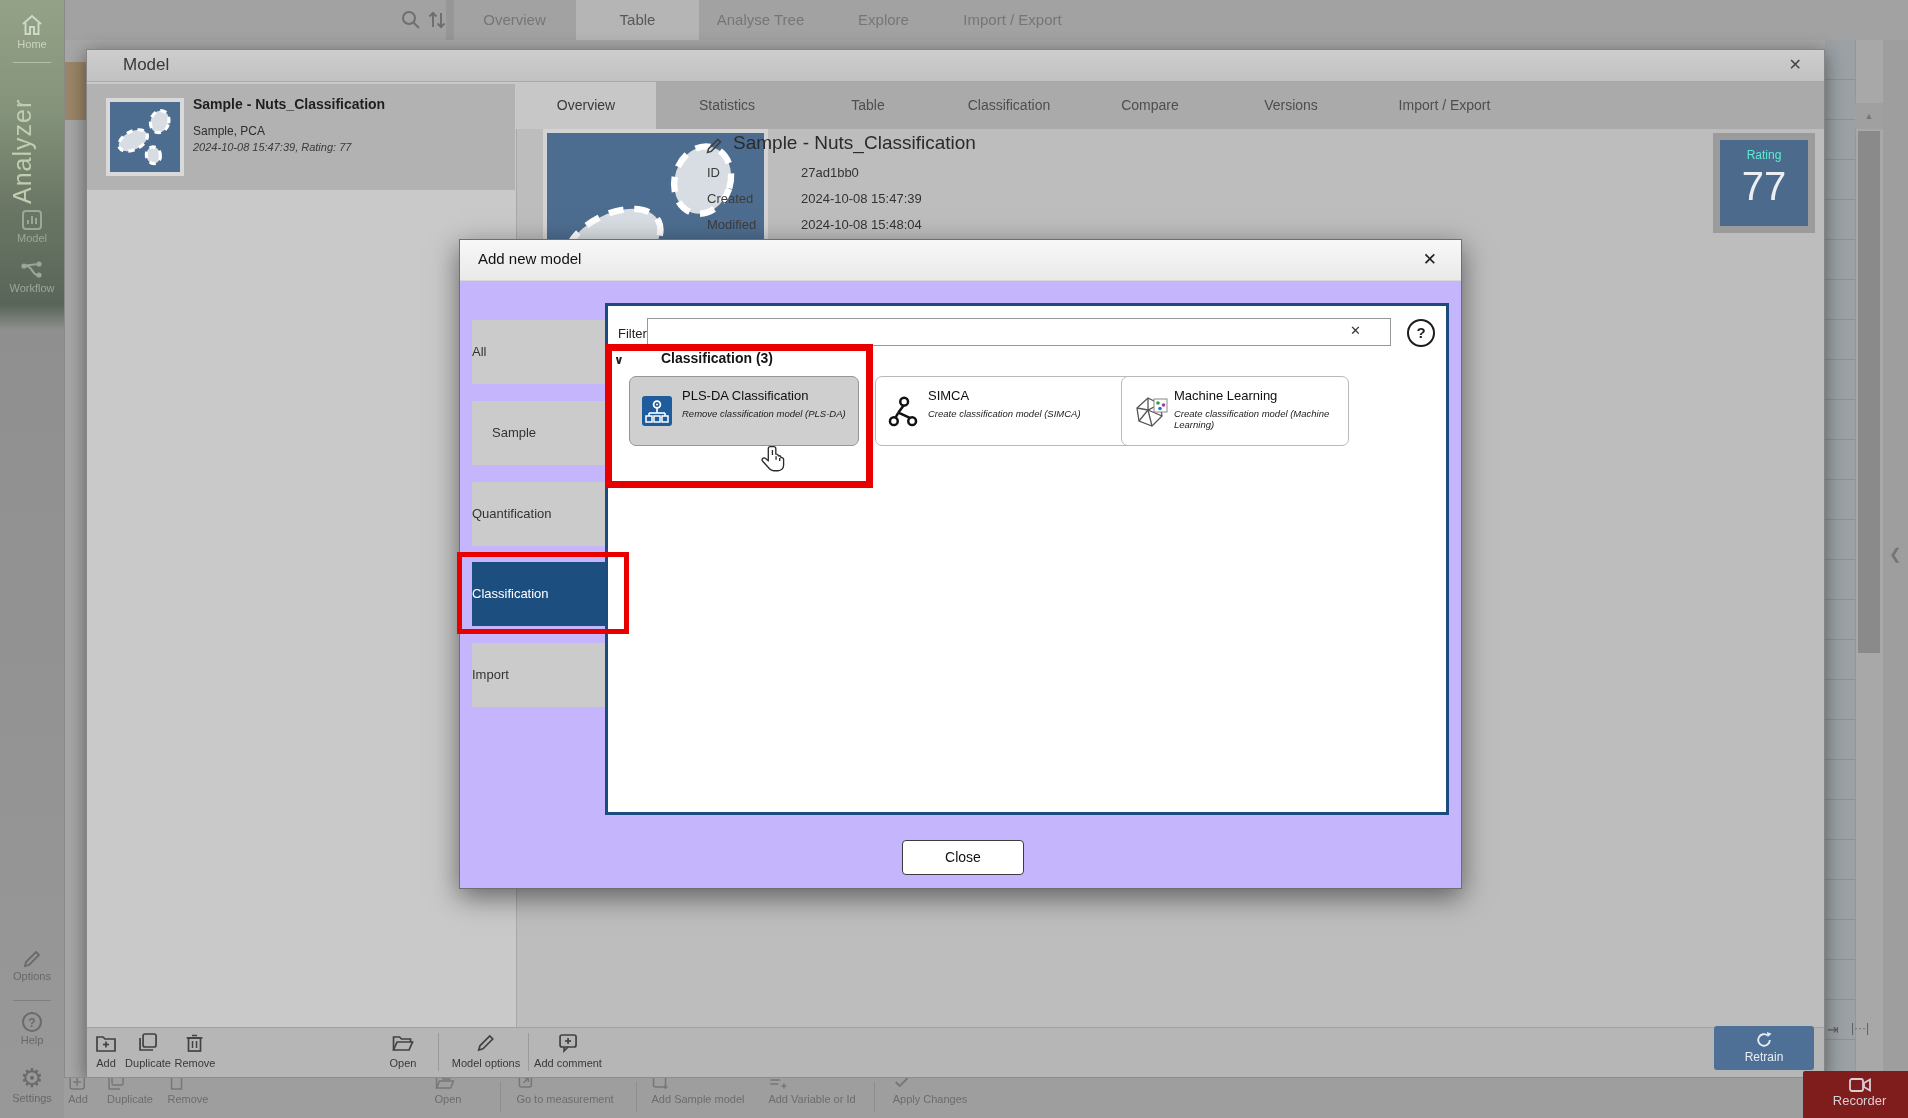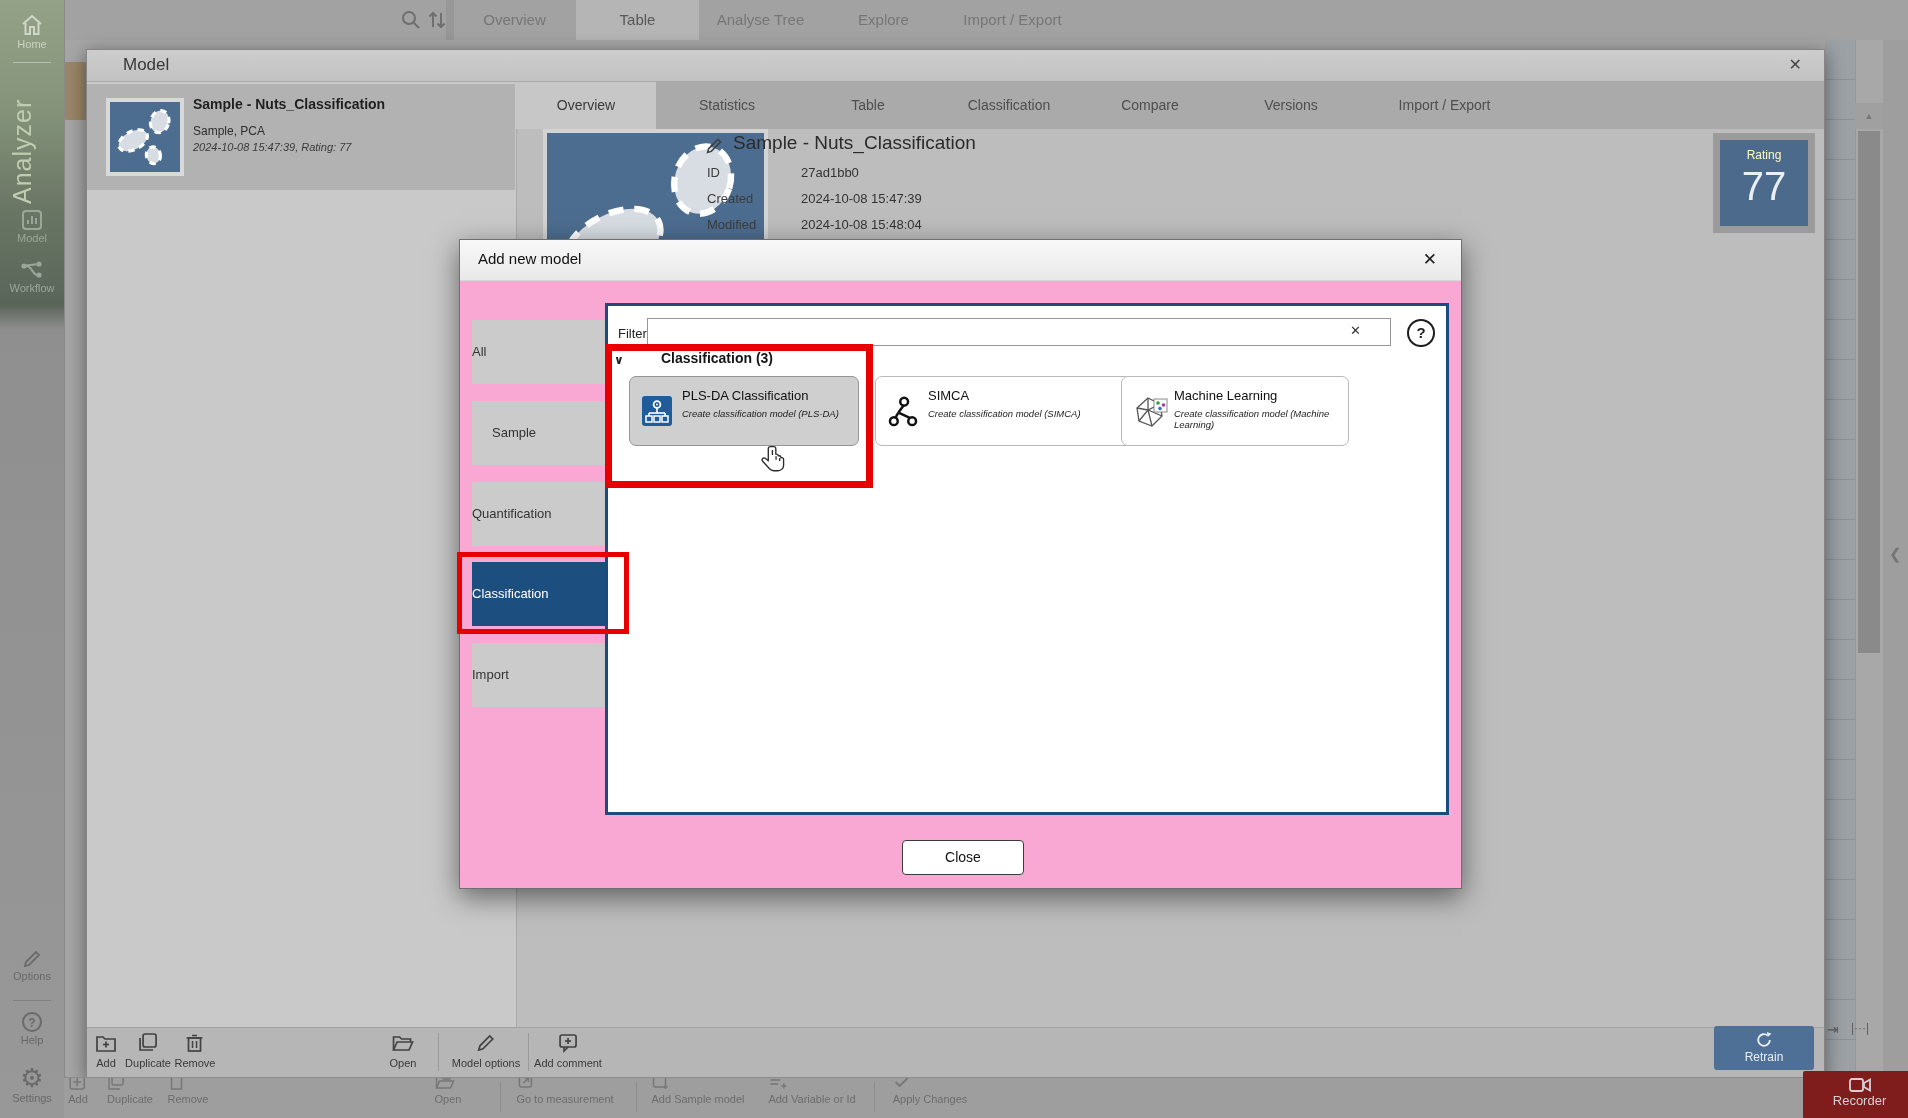--- a/index.html
+++ b/index.html
@@ -53,31 +53,31 @@
   .sel-sub{position:absolute;left:106px;top:40px;font-size:12px;color:#2e2e2e;}
   .sel-meta{position:absolute;left:106px;top:57px;font-size:11px;font-style:italic;color:#3a3a3a;}
   #tabrow{left:429px;top:32px;width:1308px;height:47px;background:#aaaaaa;}
   .wtab{position:absolute;top:0;height:47px;line-height:47px;text-align:center;font-size:14px;color:#4e4e4e;width:140px;}
   .wtab.active{background:#c7c7c7;color:#3a3a3a;}
   #bigthumb{left:456px;top:79px;width:217px;height:167px;background:#4d6d90;border:4px solid #d3d3d3;}
   .det-title{position:absolute;left:646px;top:82px;font-size:19px;color:#2b2b2b;}
   .det-label{position:absolute;left:620px;font-size:13px;color:#3c3c3c;}
   .det-value{position:absolute;left:714px;font-size:13px;color:#333333;}
   #rating{left:1626px;top:83px;width:88px;height:86px;background:#4c6b8c;border:7px solid #9b9b9b;text-align:center;}
-  #rating-label{display:block;margin-top:8px;font-size:12px;color:#fef9c3;}
+  #rating-label{display:block;margin-top:8px;font-size:12px;color:#5eead4;}
   #rating-value{display:block;margin-top:2px;font-size:40px;color:#ebeff3;}
   #win-toolbar{left:0;top:977px;width:1737px;height:50px;background:#b6b6b6;border-top:1px solid #a2a2a2;}
   .tb-item{position:absolute;top:3px;text-align:center;transform:translateX(-50%);}
   .tb-label{display:block;font-size:11px;color:#393939;margin-top:2px;}
   .tb-div{position:absolute;top:5px;width:1px;height:38px;background:#9a9a9a;}
   #retrain{left:1627px;top:-2px;width:100px;height:44px;background:#4e7096;border-radius:3px;text-align:center;}
   #retrain .tb-label{color:#e8eef4;font-size:12px;margin-top:0;}
 
   
-  #modal{left:459px;top:239px;width:1003px;height:650px;background:#f9a8d4;border:1px solid #6f6f6f;
+  #modal{left:459px;top:239px;width:1003px;height:650px;background:#c4b5fd;border:1px solid #6f6f6f;
     box-shadow:0 8px 26px rgba(0,0,0,.5);box-sizing:border-box;}
   #modal-header{left:0;top:0;width:1001px;height:40px;background:linear-gradient(#f8f8f8,#e9e9e9);
     border-bottom:1px solid #d8d8d8;}
   #modal-title{position:absolute;left:18px;top:10px;font-size:15px;color:#111;}
   #modal-close{position:absolute;right:24px;top:9px;font-size:17px;color:#222;}
   .cat-btn{position:absolute;left:12px;width:134px;height:64px;background:#cbcbcb;
     text-align:left;line-height:64px;font-size:13px;color:#333;}
   .cat-btn.selected{background:#1d4e80;color:#ffffff;}
   #panel{left:145px;top:63px;width:838px;height:506px;border:3px solid #1c4b7e;background:#fff;}
   #filter-label{left:158px;top:86px;font-size:13px;color:#222;}
@@ -342,21 +342,21 @@
         <circle cx="15" cy="8.5" r="1" fill="#fff"></circle>
         <line x1="15" y1="12" x2="15" y2="17" stroke="#fff" stroke-width="1.6"></line>
         <line x1="7" y1="17" x2="23" y2="17" stroke="#fff" stroke-width="1.6"></line>
         <line x1="7" y1="17" x2="7" y2="20" stroke="#fff" stroke-width="1.6"></line>
         <line x1="23" y1="17" x2="23" y2="20" stroke="#fff" stroke-width="1.6"></line>
         <rect x="4" y="20" width="6" height="6" fill="none" stroke="#fff" stroke-width="1.5"></rect>
         <rect x="12" y="20" width="6" height="6" fill="none" stroke="#fff" stroke-width="1.5"></rect>
         <rect x="20" y="20" width="6" height="6" fill="none" stroke="#fff" stroke-width="1.5"></rect>
       </svg>
       <span class="card-title">PLS-DA Classification</span>
-      <span class="card-desc">Create classification model (PLS-DA)</span>
+      <span class="card-desc">Remove classification model (PLS-DA)</span>
     </div>
 
     <div class="card" style="left:415px;width:266px;">
       <svg class="card-icon" width="30" height="32" viewBox="0 0 26 28">
         <circle cx="14" cy="5" r="3.4" fill="none" stroke="#111" stroke-width="2.2"></circle>
         <circle cx="5" cy="22" r="3.4" fill="none" stroke="#111" stroke-width="2.2"></circle>
         <circle cx="21" cy="22" r="3.4" fill="none" stroke="#111" stroke-width="2.2"></circle>
         <line x1="13.5" y1="8.4" x2="9" y2="14.5" stroke="#111" stroke-width="2.2"></line>
         <line x1="9" y1="14.5" x2="6.5" y2="18.8" stroke="#111" stroke-width="2.2"></line>
         <line x1="9" y1="14.5" x2="19" y2="19.2" stroke="#111" stroke-width="2.2"></line>

